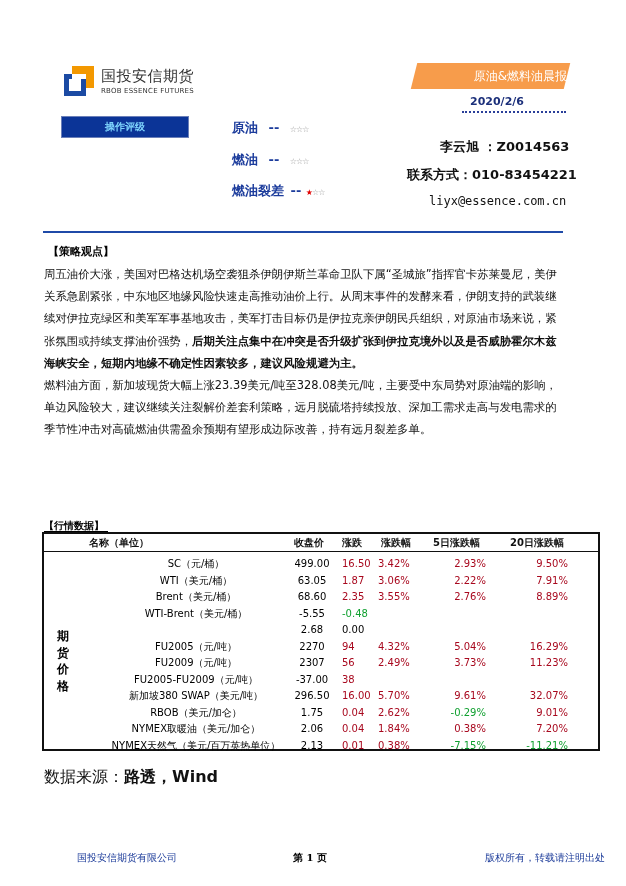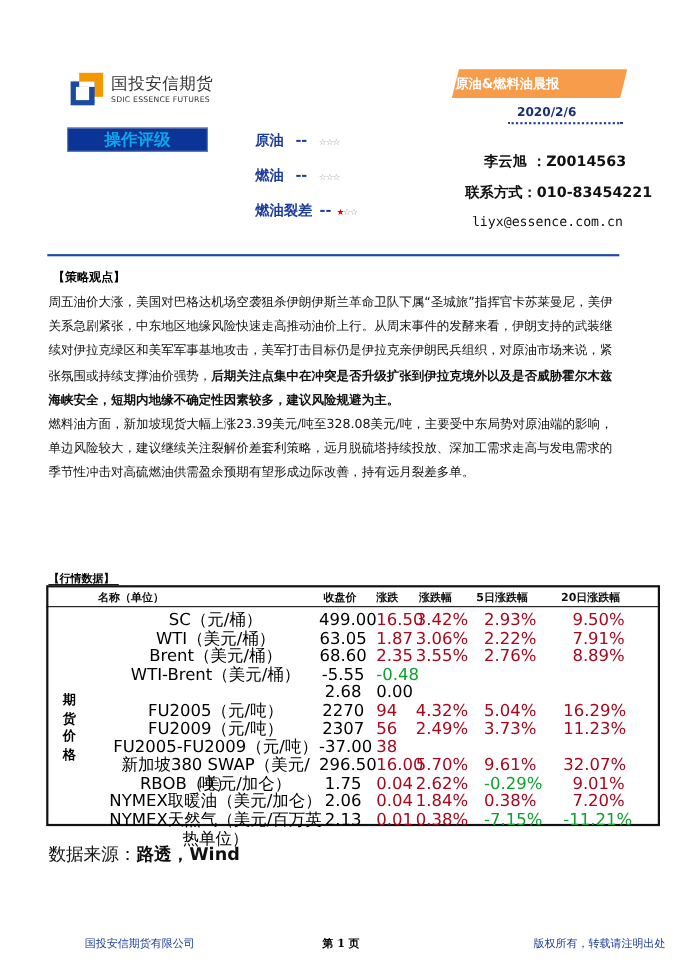--- a/index.html
+++ b/index.html
@@ -8,28 +8,28 @@
   .abs { position:absolute; }
 
   
   .logo-mark { left:64px; top:66px; width:30px; height:30px; }
   .logo-cn { left:101px; top:67px; font-size:15px; color:#333; letter-spacing:0.5px; }
   .logo-en { left:101px; top:87px; font-size:7px; color:#333; letter-spacing:0.2px; }
 
   
   .report-tag { left:414px; top:63px; width:153px; height:26px; background:#f79c4b;
                 transform:skewX(-14deg); }
-  .report-tag-text { left:414px; top:63px; width:153px; height:26px; line-height:26px; text-align:left;
-                     color:#fff; font-size:12px; font-weight:bold; }
+  .report-tag-text { left:414px; top:63px; width:153px; height:26px; line-height:26px; text-align:right;
+                     color:#fff; font-size:12px; font-weight:normal; }
   .report-date { left:470px; top:95px; font-size:11px; font-weight:bold; color:#1b2f7a; }
   .dotline { left:462px; top:111px; width:104px; border-top:2px dotted #2a3f99; }
 
   
   .rating-box { left:61px; top:116px; width:128px; height:22px; background:#0b3497;
-                border:1px solid #6b7fb8; color:#0ea5e9; font-size:15px; font-weight:bold;
+                border:1px solid #6b7fb8; color:#7dd3fc; font-size:10px; font-weight:bold;
                 text-align:center; line-height:20px; }
   .rating-line { left:232px; font-size:13px; font-weight:bold; color:#1c3c9c; }
   .rating-line .dash { color:#1c3c9c; margin-left:6px; }
   .rating-line .stars { font-size:8px; color:#999; margin-left:6px; letter-spacing:-1px; }
   .rating-line .stars .on { color:#e10000; }
 
   
   .contact { font-size:13px; font-weight:bold; color:#111; }
   .contact.mono { font-family:"DejaVu Sans Mono", monospace; font-weight:normal; font-size:12px; }
 
@@ -40,21 +40,21 @@
   .section-title { left:48px; top:244px; font-size:11px; font-weight:bold; }
   .para { left:44px; width:522px; font-size:11.4px; line-height:22.2px; color:#111; }
   .para b { font-weight:bold; }
 
   
   .tbl-title { left:44px; top:519px; font-size:10px; font-weight:bold; }
   .tbl-title-ul { left:44px; top:531px; width:64px; border-top:1px solid #000; }
   .tbl { left:42px; top:532px; width:558px; height:219px; border:2px solid #111; }
   .tbl-headline { left:42px; top:551px; width:558px; border-top:1.5px solid #111; }
   .hdr { top:536px; font-size:10px; font-weight:bold; color:#111; }
-  .row { position:absolute; left:0; width:626px; height:17px; font-size:15px; line-height:17px; }
+  .row { position:absolute; left:0; width:626px; height:17px; font-size:10px; line-height:17px; }
   .cell { position:absolute; top:0; }
   .c-name { left:96px; width:200px; text-align:center; }
   .c-close { left:290px; width:44px; text-align:center; }
   .c-chg { left:342px; width:34px; text-align:left; }
   .c-pct { left:378px; width:44px; text-align:left; }
   .c-5d { left:440px; width:46px; text-align:right; }
   .c-20d { left:512px; width:56px; text-align:right; }
   .red { color:#a8081e; }
   .green { color:#10a030; }
   .side-label { left:57px; top:628px; width:14px; font-size:12px; font-weight:bold; line-height:16.5px; }
@@ -71,21 +71,21 @@
 
 <div class="abs logo-mark">
   <svg width="30" height="30" viewBox="0 0 30 30">
     <rect x="8" y="0" width="22" height="22" fill="#f39800"></rect>
     <rect x="0" y="8" width="22" height="22" fill="#1b4aa3"></rect>
     <rect x="5" y="13" width="12" height="12" fill="#fff"></rect>
     <rect x="8" y="8" width="14" height="5" fill="#fff"></rect>
   </svg>
 </div>
 <div class="abs logo-cn">国投安信期货</div>
-<div class="abs logo-en">SDIC ESSENCE FUTURES</div>
+<div class="abs logo-en">RBOB ESSENCE FUTURES</div>
 
 <div class="abs report-tag"></div>
 <div class="abs report-tag-text">原油&amp;燃料油晨报</div>
 <div class="abs report-date">2020/2/6</div>
 <div class="abs dotline"></div>
 
 <div class="abs rating-box">操作评级</div>
 
 <div class="abs rating-line" style="top:119px;">
   <span>原油</span>
@@ -97,21 +97,21 @@
   <span class="dash">--</span>
   <span class="stars"><span class="on"></span><span>☆☆☆</span></span>
 </div>
 <div class="abs rating-line" style="top:182px; left:232px;">
   <span>燃油裂差</span>
   <span class="dash" style="margin-left:2px;">--</span>
   <span class="stars" style="margin-left:0;"><span class="on">★</span><span>☆☆</span></span>
 </div>
 
 <div class="abs contact" style="left:440px; top:138px;">李云旭 ：Z0014563</div>
-<div class="abs contact" style="left:407px; top:166px;margin-left:16px;">联系方式：010-83454221</div>
+<div class="abs contact" style="left:407px; top:166px;">联系方式：010-83454221</div>
 <div class="abs contact mono" style="left:429px; top:194px;">liyx@essence.com.cn</div>
 
 <div class="abs divider"></div>
 
 <div class="abs section-title">【策略观点】</div>
 <div class="abs para" style="top:263px;"><span>周五油价大涨，美国对巴格达机场空袭狙杀伊朗伊斯兰革命卫队下属“圣城旅”指挥官卡苏莱曼尼，美伊关系急剧紧张，中东地区地缘风险快速走高推动油价上行。从周末事件的发酵来看，伊朗支持的武装继续对伊拉克绿区和美军军事基地攻击，美军打击目标仍是伊拉克亲伊朗民兵组织，对原油市场来说，紧张氛围或持续支撑油价强势，</span><b>后期关注点集中在冲突是否升级扩张到伊拉克境外以及是否威胁霍尔木兹海峡安全，短期内地缘不确定性因素较多，建议风险规避为主。</b></div>
 <div class="abs para" style="top:374px;">燃料油方面，新加坡现货大幅上涨23.39美元/吨至328.08美元/吨，主要受中东局势对原油端的影响，单边风险较大，建议继续关注裂解价差套利策略，远月脱硫塔持续投放、深加工需求走高与发电需求的季节性冲击对高硫燃油供需盈余预期有望形成边际改善，持有远月裂差多单。</div>
 
 <div class="abs tbl-title">【行情数据】</div>
 <div class="abs tbl-title-ul"></div>

